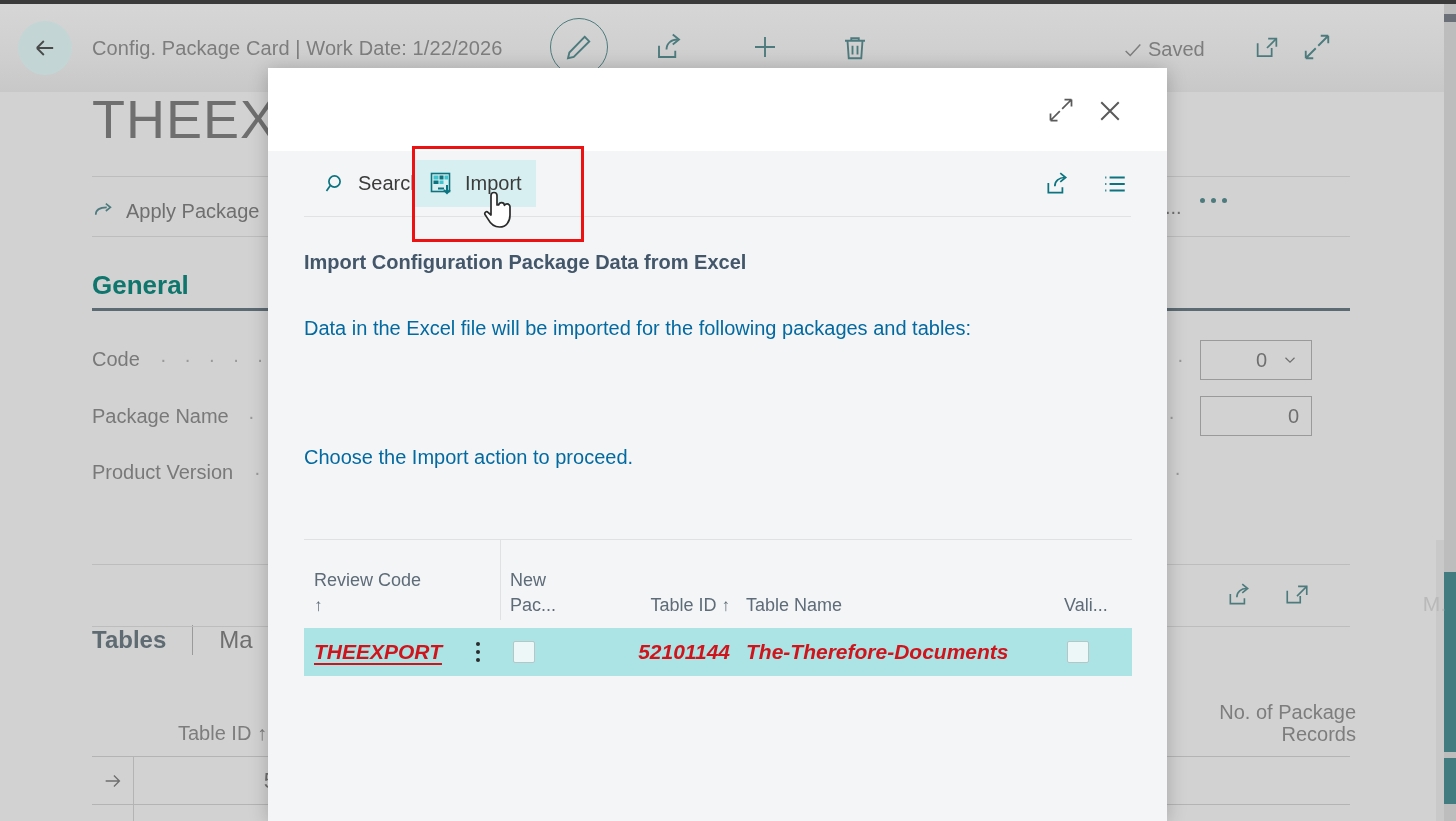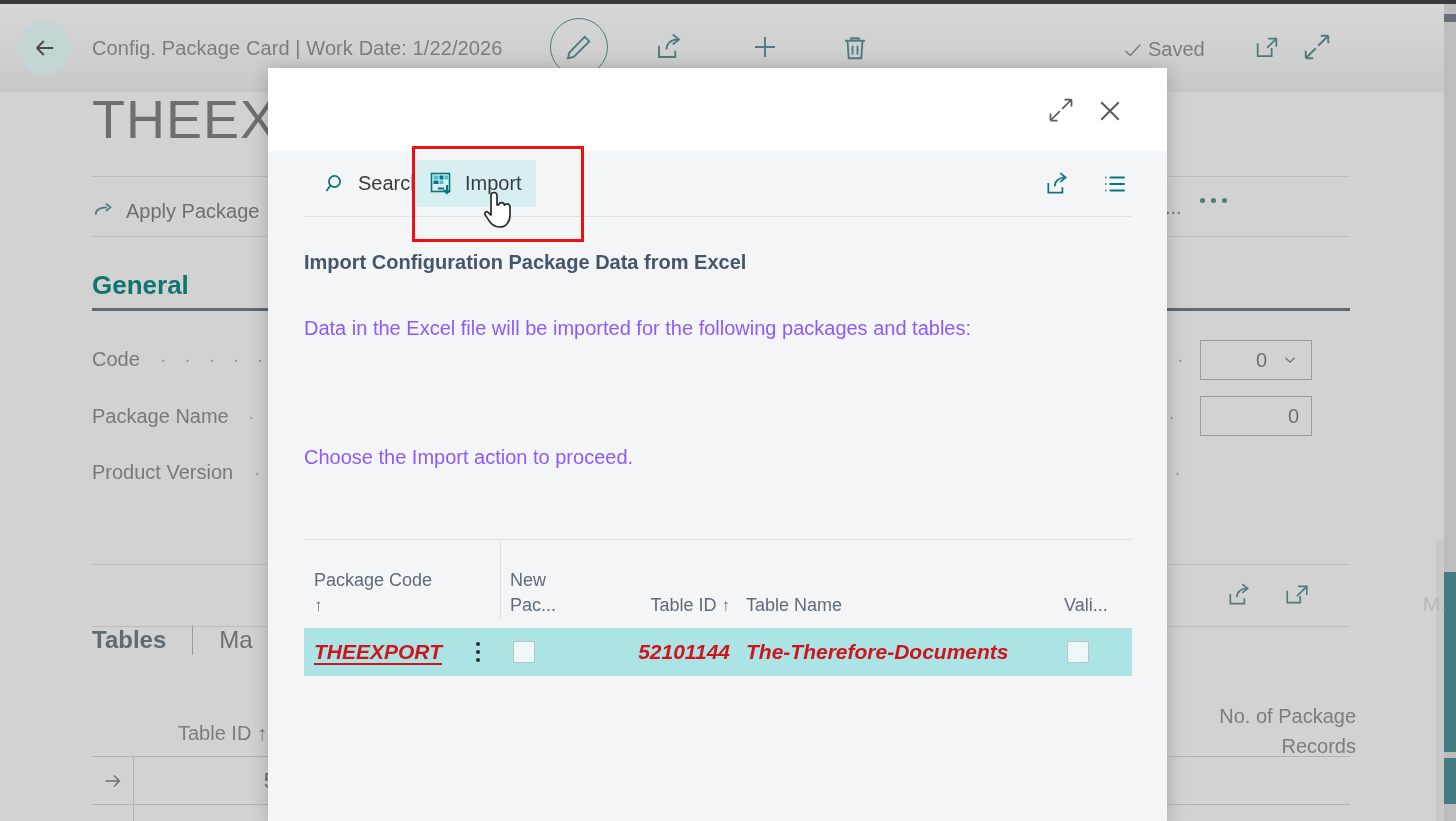--- a/index.html
+++ b/index.html
@@ -127,21 +127,21 @@
     position: absolute; left: 1150px; top: 626px; width: 200px; height: 1px;
     background: #bdbdbd;
   }
   #grid-hdr-tableid {
     position: absolute; left: 178px; top: 722px;
     font-size: 20px; color: #7d7d7d; display: flex; align-items:center; gap:5px;
   }
   #grid-hdr-pkgrec {
     position: absolute; left: 1196px; top: 701px;
     width: 160px; text-align: right;
-    font-size: 20px; color: #7d7d7d; line-height: 30px;
+    font-size: 20px; color: #7d7d7d; line-height: 22px;
   }
   #bg-grid {
     position: absolute; left: 92px; top: 756px; width: 1258px; height: 65px;
     border-top: 1px solid #b4b4b4;
   }
   .grid-row {
     position: absolute; left: 0; width: 1258px; height: 48px;
     border-bottom: 1px solid #b4b4b4;
     display: flex; align-items: center;
   }
@@ -235,21 +235,21 @@
     background: #e0e2e4;
   }
 
   #dlg-subtitle {
     position: absolute; left: 36px; top: 183px;
     font-size: 20px; font-weight: 600; color: #43566a;
   }
   .dlg-para {
     position: absolute; left: 36px;
     width: 828px;
-    font-size: 20px; color: #8b5cf6; line-height: 31px;
+    font-size: 20px; color: #0369a1; line-height: 31px;
   }
   #para1 { top: 245px; }
   #para2 { top: 306px; }
   #para3 { top: 374px; }
 
   #tbl-rule-top {
     position: absolute; left: 36px; top: 471px; width: 828px; height: 1px;
     background: #dfe1e3;
   }
   #tbl-head {
@@ -533,21 +533,21 @@
 
   <div id="para1" class="dlg-para">Data in the Excel file will be imported for the following packages and tables:</div>
   <div id="para3" class="dlg-para">Choose the Import action to proceed.</div>
 
   <div id="tbl-rule-top"></div>
 
   <div id="tbl-head">
     <div id="th-sep"></div>
 
     <div id="th-pkgcode" class="th">
-      <span>Package Code</span><br>
+      <span>Review Code</span><br>
       <span class="sort-arrow">↑</span>
     </div>
 
     <div id="th-newpac" class="th">
       <span>New Pac...</span>
     </div>
 
     <div id="th-tableid" class="th">
       <span>Table ID</span>
       <span class="sort-arrow">↑</span>

